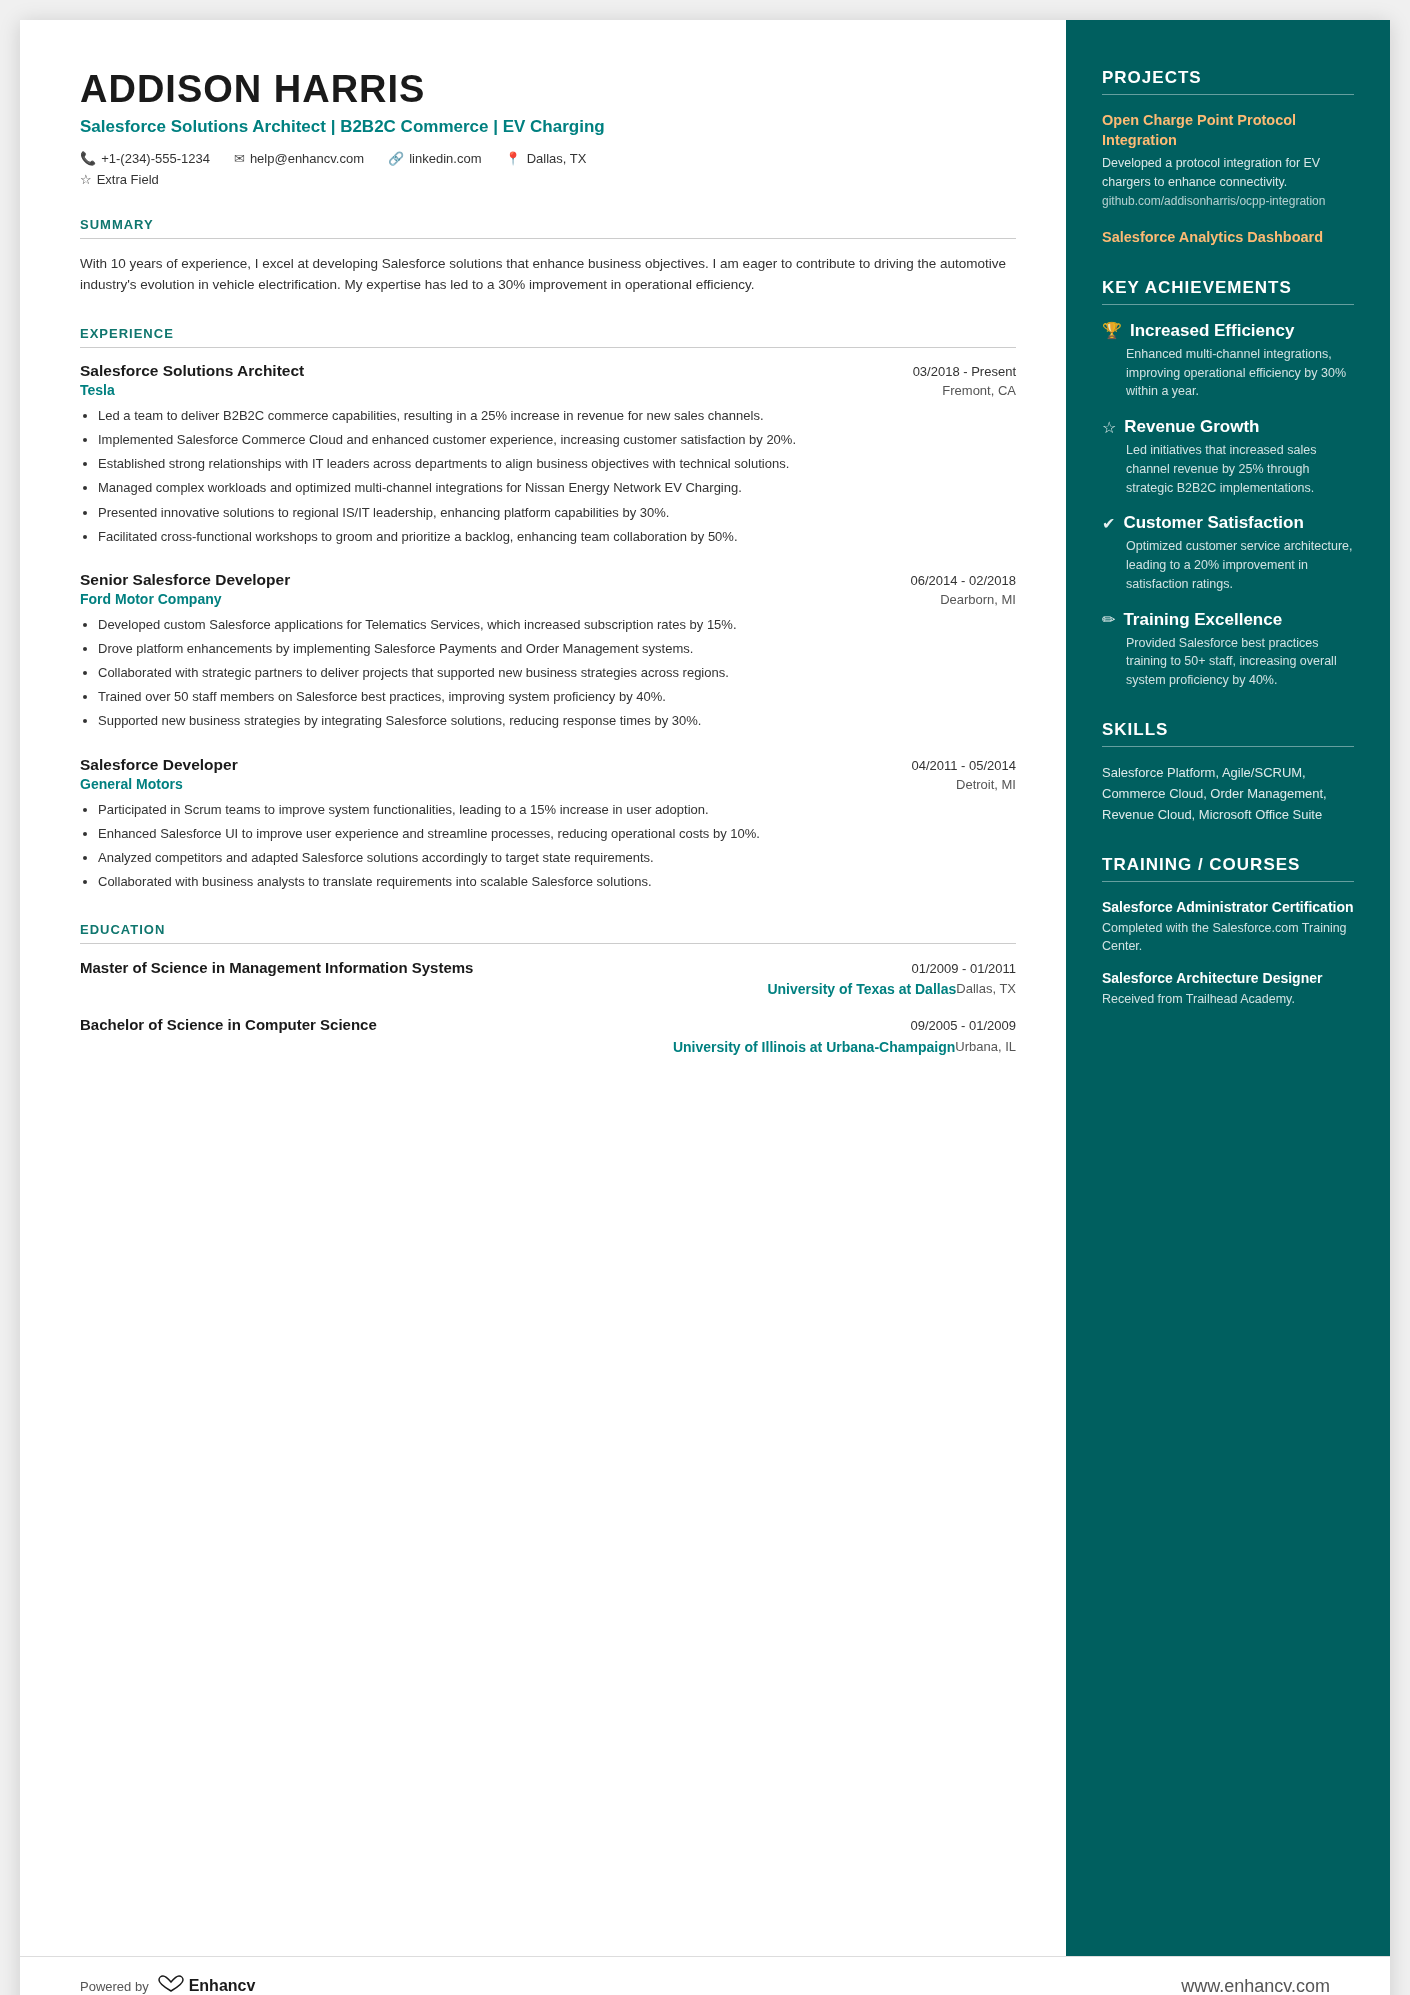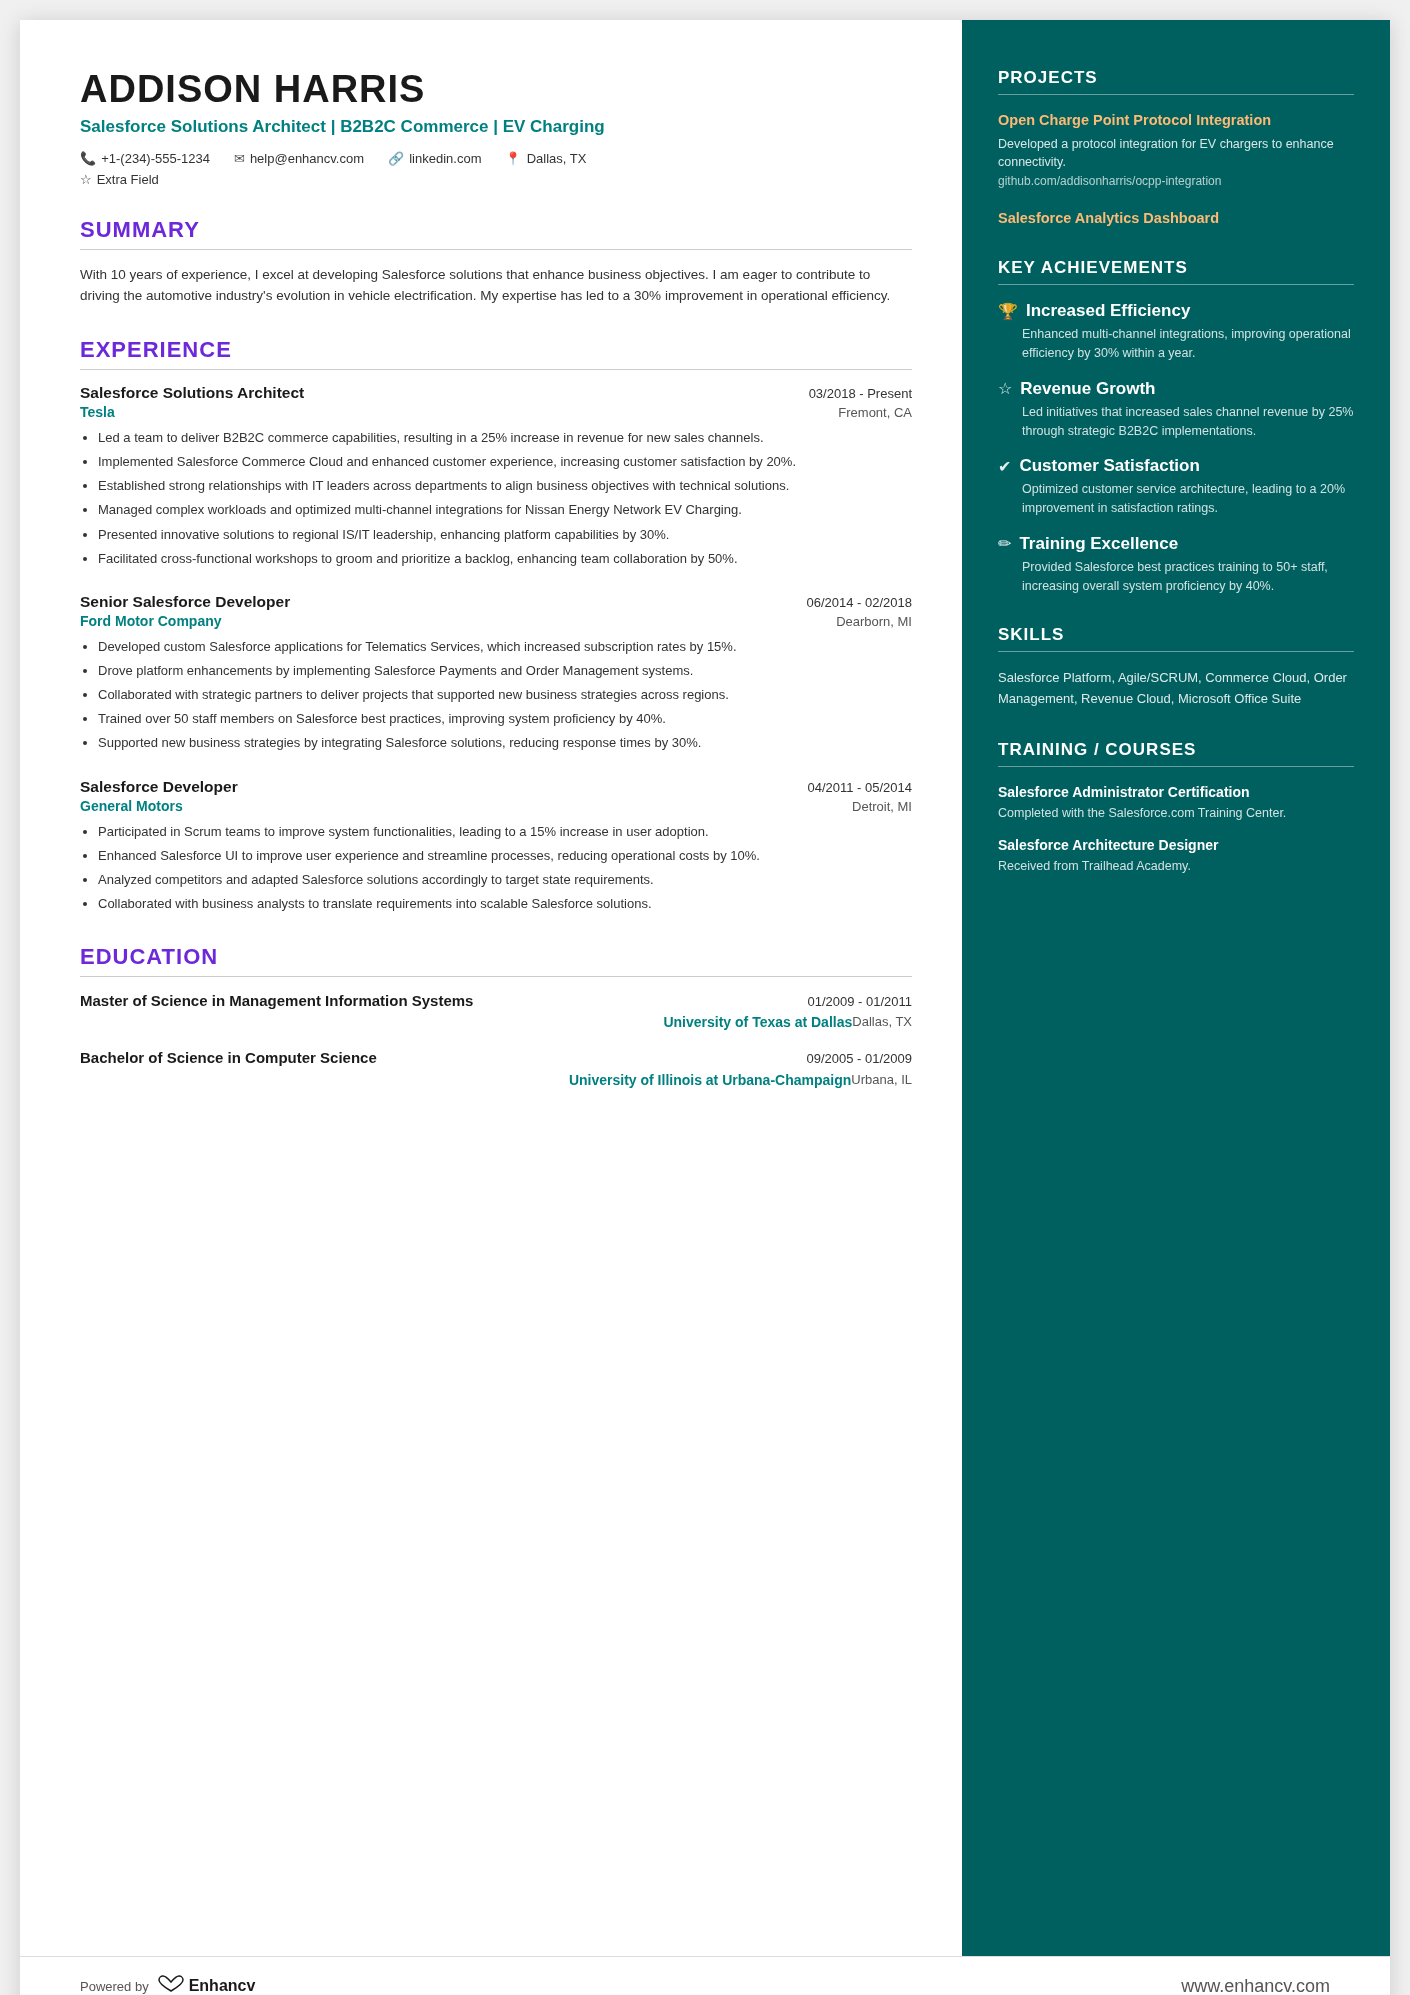--- a/index.html
+++ b/index.html
@@ -69,24 +69,24 @@
       color: #333;
       display: flex;
       align-items: center;
       gap: 5px;
     }
     
     .section {
       margin-top: 30px;
     }
     .section-title {
-      font-size: 22px;
+      font-size: 13px;
       font-weight: 800;
       text-transform: uppercase;
-      color: #6d28d9;
+      color: #0f766e;
       letter-spacing: 1px;
       padding-bottom: 6px;
       border-bottom: 1.5px solid #ccc;
       margin-bottom: 14px;
     }
     .summary-text {
       font-size: 13.5px;
       color: #333;
       line-height: 1.6;
     }
@@ -199,21 +199,21 @@
       font-size: 16px;
       font-weight: 700;
       color: #1a1a1a;
     }
     .footer-url {
       font-size: 18px;
       color: #555;
     }
     
     .right-col {
-      width: 428px;
+      width: 324px;
       background: #005f5f;
       padding: 48px 36px 40px 36px;
       color: white;
     }
     .right-section {
       margin-bottom: 30px;
     }
     .right-section-title {
       font-size: 17px;
       font-weight: 800;

